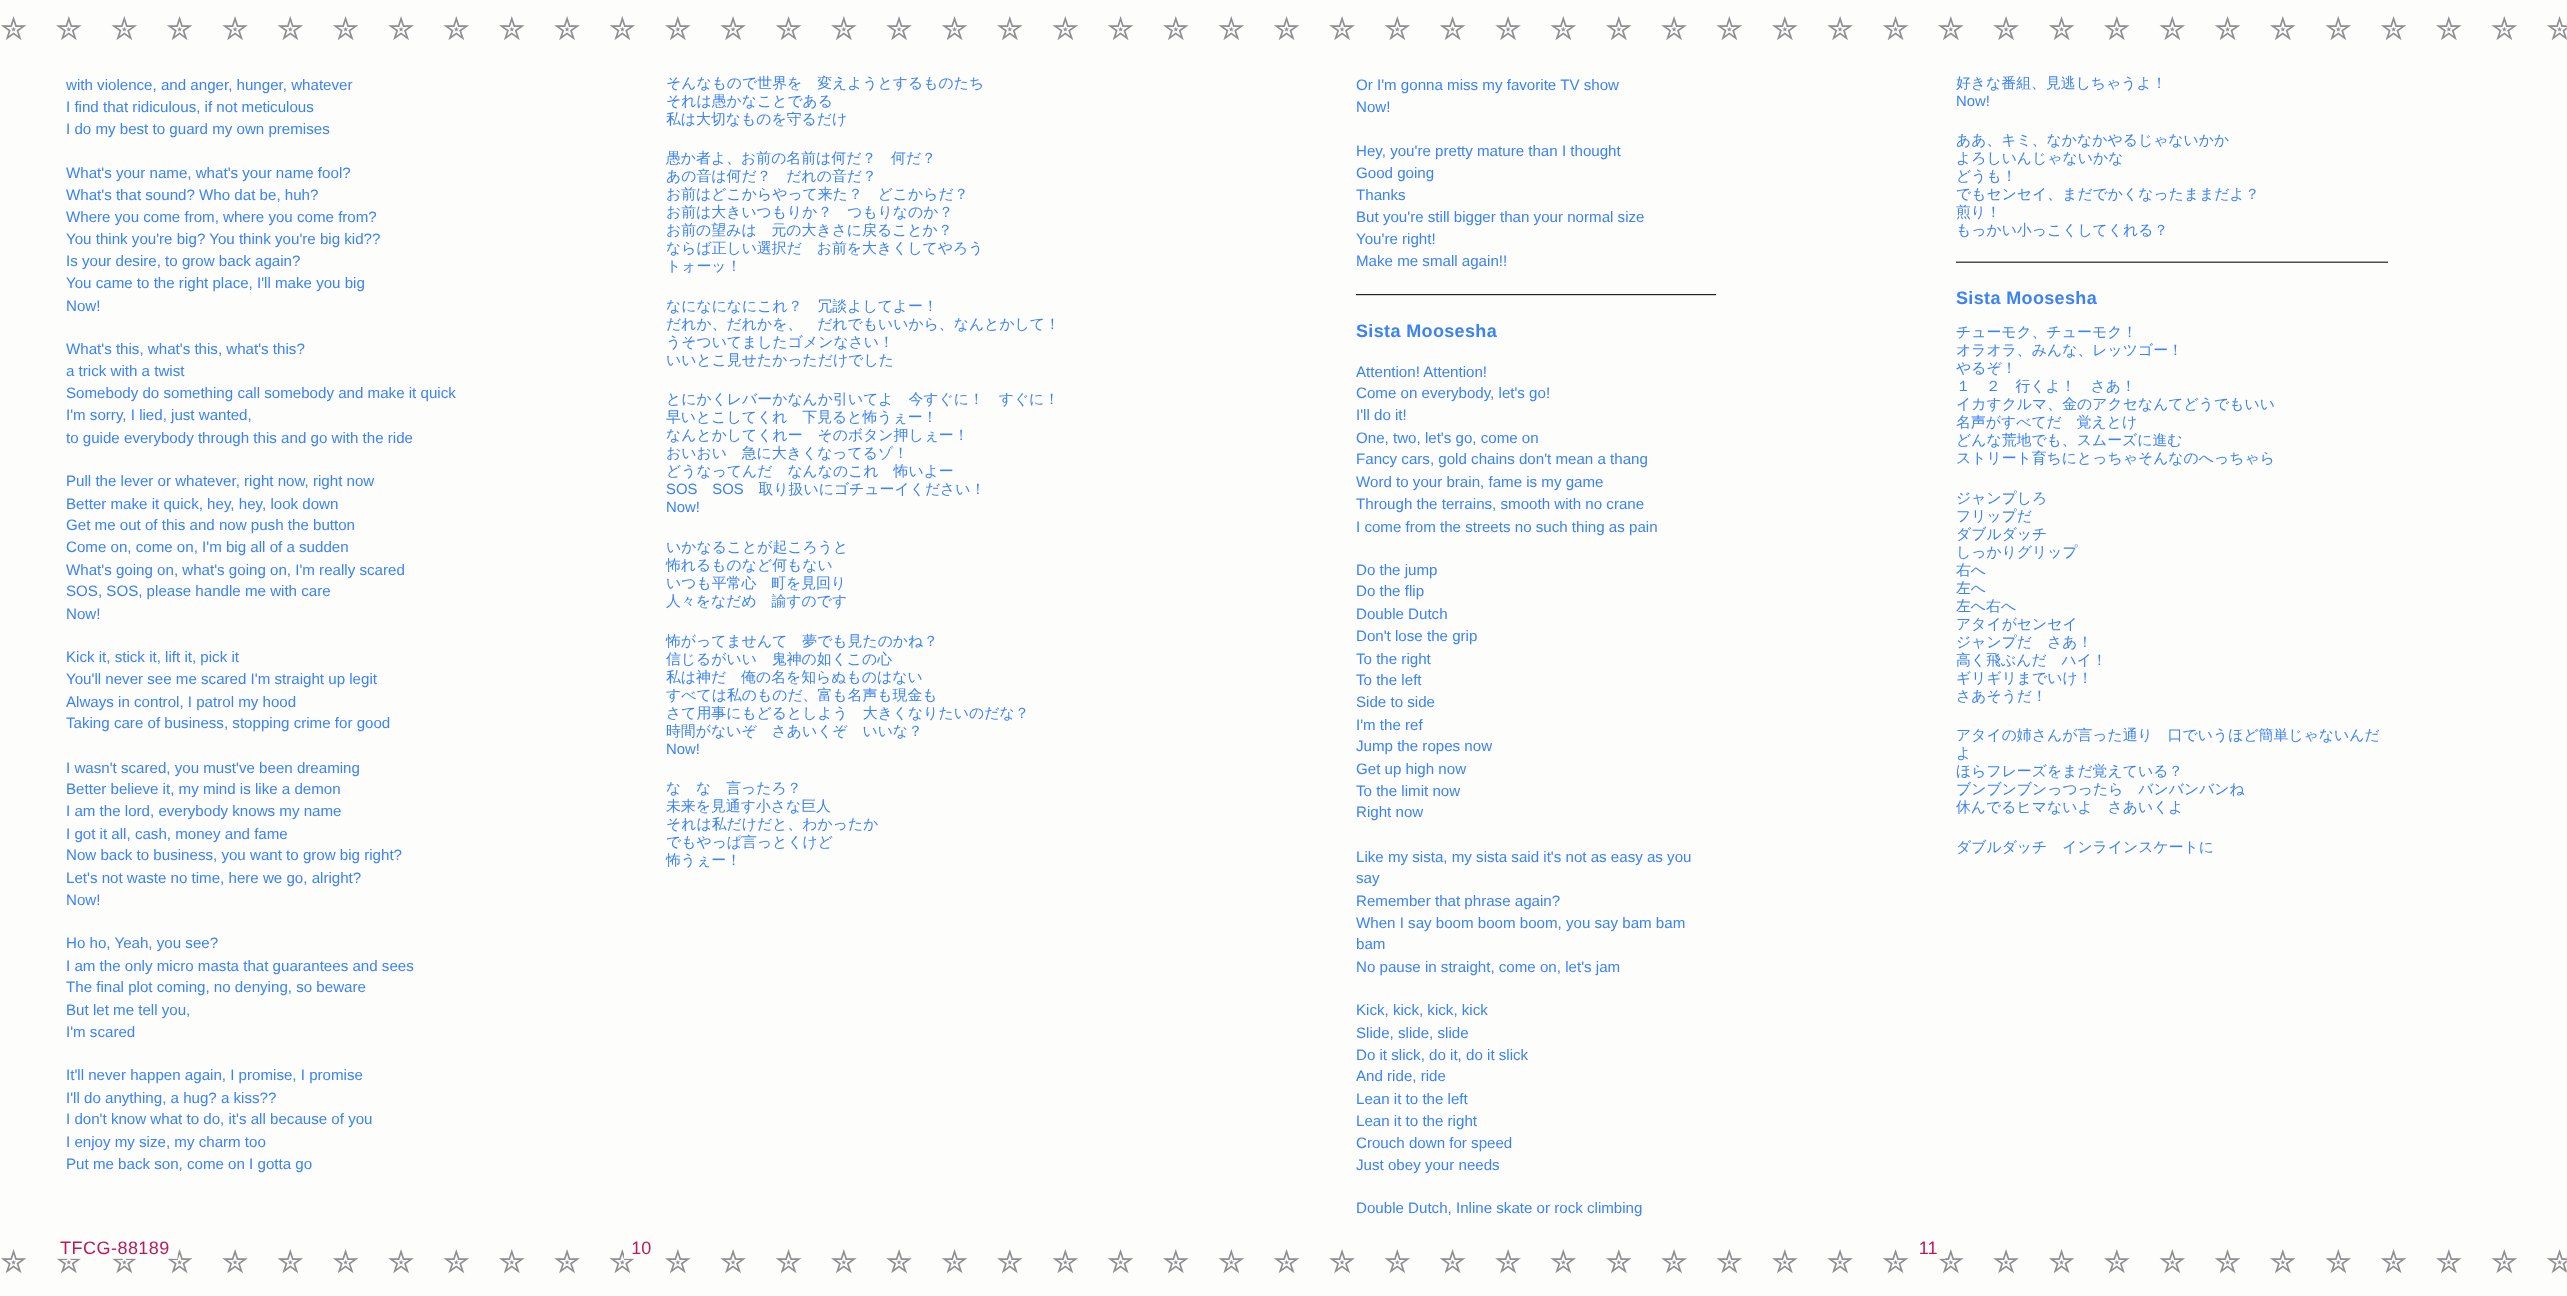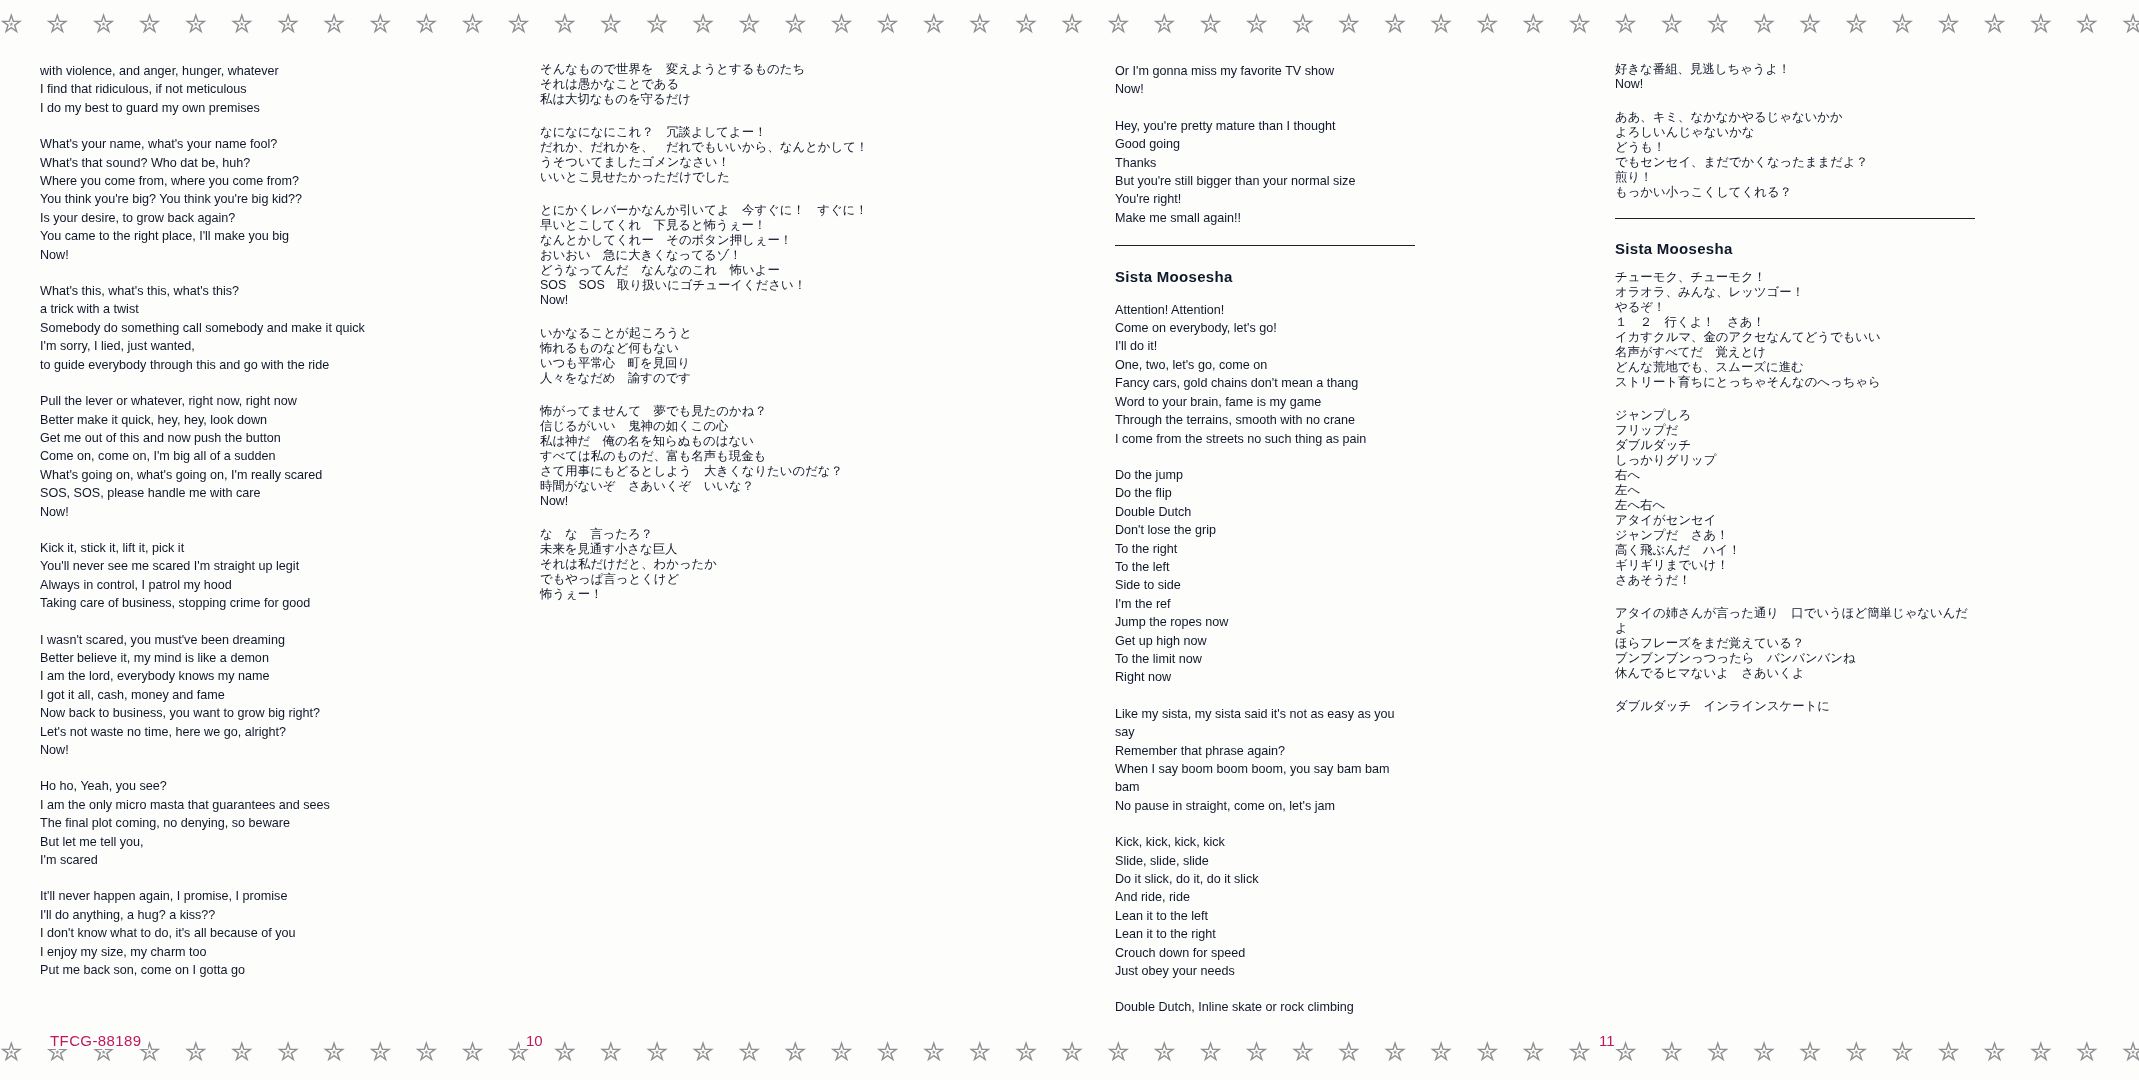--- a/index.html
+++ b/index.html
@@ -48,21 +48,22 @@
     height: 990px;
     background: transparent;
   }
 
   
   .col {
     position: absolute;
     top: 62px;
     font-size: 12.6px;
     line-height: 18.4px;
-    color: #0f172a;
+    color: #3b82f6;
+    margin-left: 15px;
   }
   .col.en-left   { left: 40px;  width: 330px; }
   .col.jp-left   { left: 540px; width: 330px; }
   .col.en-right  { left: 1115px; width: 300px; }
   .col.jp-right  { left: 1615px; width: 360px; }
 
   .col.jp-left, .col.jp-right {
     font-size: 12.4px;
     line-height: 15px;
   }
@@ -156,20 +157,27 @@
 I'll do anything, a hug? a kiss??
 I don't know what to do, it's all because of you
 I enjoy my size, my charm too
 Put me back son, come on I gotta go</p>
   </div>
 
   <div class="col jp-left">
     <p class="stanza">そんなもので世界を　変えようとするものたち
 それは愚かなことである
 私は大切なものを守るだけ</p>
+    <p class="stanza">愚か者よ、お前の名前は何だ？　何だ？
+あの音は何だ？　だれの音だ？
+お前はどこからやって来た？　どこからだ？
+お前は大きいつもりか？　つもりなのか？
+お前の望みは　元の大きさに戻ることか？
+ならば正しい選択だ　お前を大きくしてやろう
+トォーッ！</p>
     <p class="stanza">なになになにこれ？　冗談よしてよー！
 だれか、だれかを、　だれでもいいから、なんとかして！
 うそついてましたゴメンなさい！
 いいとこ見せたかっただけでした</p>
     <p class="stanza">とにかくレバーかなんか引いてよ　今すぐに！　すぐに！
 早いとこしてくれ　下見ると怖うぇー！
 なんとかしてくれー　そのボタン押しぇー！
 おいおい　急に大きくなってるゾ！
 どうなってんだ　なんなのこれ　怖いよー
 SOS　SOS　取り扱いにゴチューイください！

